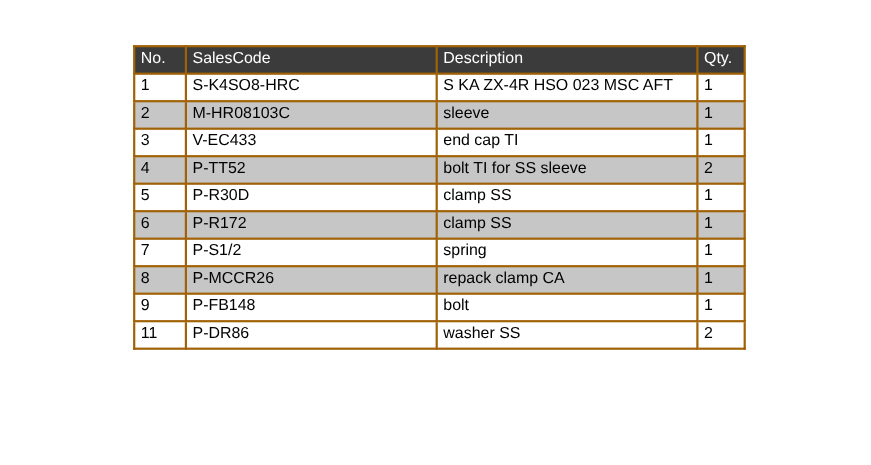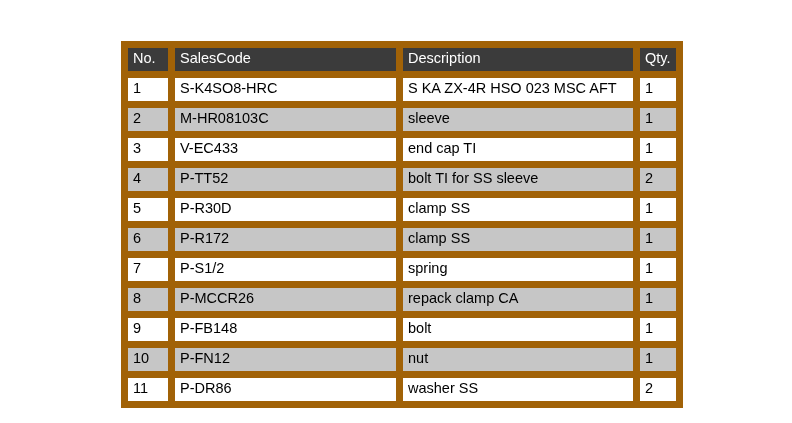--- a/index.html
+++ b/index.html
@@ -31,21 +31,21 @@
     table-layout: fixed;
     background: #ffffff;
   }
   #parts-table col.c-no    { width: 47px; }
   #parts-table col.c-code  { width: 228px; }
   #parts-table col.c-desc  { width: 237px; }
   #parts-table col.c-qty   { width: 43px; }
 
   #parts-table th,
   #parts-table td {
-    border: 7px solid #a16207;
+    border: 2px solid #a16207;
     font-size: 14.5px;
     line-height: 1.16;
     padding: 2px 4px 3px 5px;
     text-align: left;
     vertical-align: top;
     color: #000000;
     font-weight: normal;
     white-space: normal;
     word-break: break-word;
   }
@@ -132,26 +132,20 @@
         <td>P-MCCR26</td>
         <td>repack clamp CA</td>
         <td>1</td>
       </tr>
       <tr class="odd">
         <td>9</td>
         <td>P-FB148</td>
         <td>bolt</td>
         <td>1</td>
       </tr>
-      <tr class="even">
-        <td>10</td>
-        <td>P-FN12</td>
-        <td>nut</td>
-        <td>1</td>
-      </tr>
       <tr class="odd">
         <td>11</td>
         <td>P-DR86</td>
         <td>washer SS</td>
         <td>2</td>
       </tr>
     </tbody>
   </table>
 </div>
 

